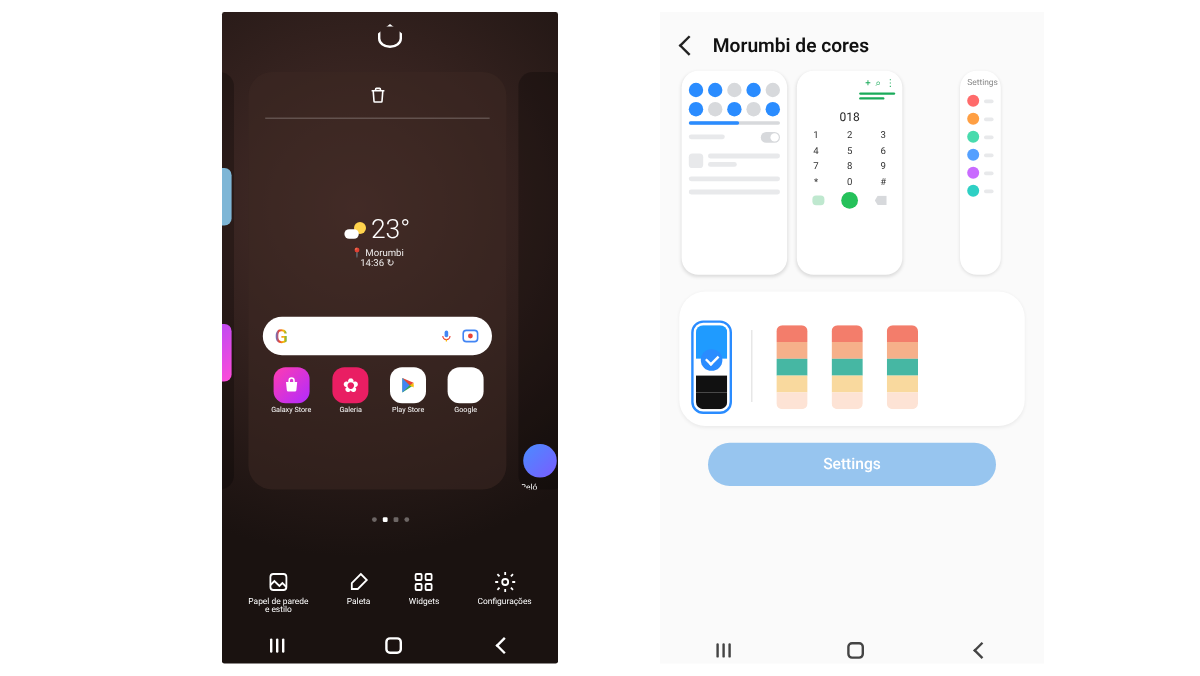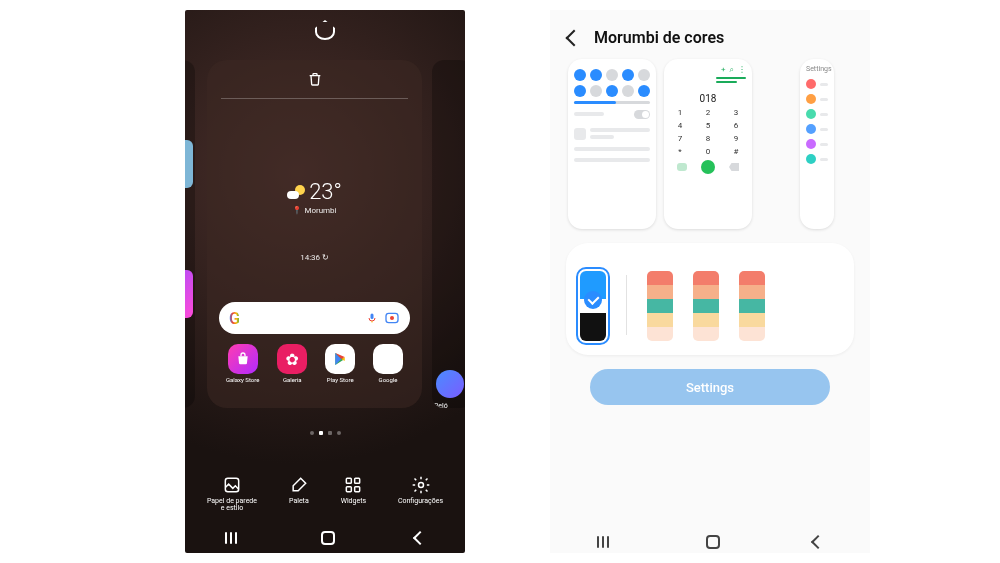--- a/index.html
+++ b/index.html
@@ -87,21 +87,21 @@
   .trash {
     display:flex;justify-content:center;padding-top:10px;
   }
   .trash svg{width:16px;height:18px;}
   .hrule{height:1px;background:rgba(255,255,255,0.25);margin:10px 14px 0;}
   .weather{
     display:flex;flex-direction:column;align-items:center;margin-top:80px;color:#fff;
   }
   .weather .tmp{font-size:22px;font-weight:300;display:flex;align-items:center;gap:4px;}
   .weather .loc{font-size:8px;opacity:.9;margin-top:2px;}
-  .weather .time{font-size:8px;opacity:.9;margin-top:38px;}
+  .weather .time{font-size:8px;opacity:.9;}
   .sun{display:inline-block;width:18px;height:14px;position:relative;}
   .sun::before{content:"";position:absolute;width:10px;height:10px;border-radius:50%;background:#ffd34d;right:0;top:0;}
   .sun::after{content:"";position:absolute;width:12px;height:8px;border-radius:6px;background:#fff;left:0;bottom:0;}
 
   .search{
     margin:40px 12px 10px;background:#fff;border-radius:18px;height:32px;
     display:flex;align-items:center;padding:0 10px;gap:6px;
   }
   .g-logo{font-weight:600;font-size:16px;
     background:linear-gradient(90deg,#4285F4,#EA4335,#FBBC05,#34A853);

